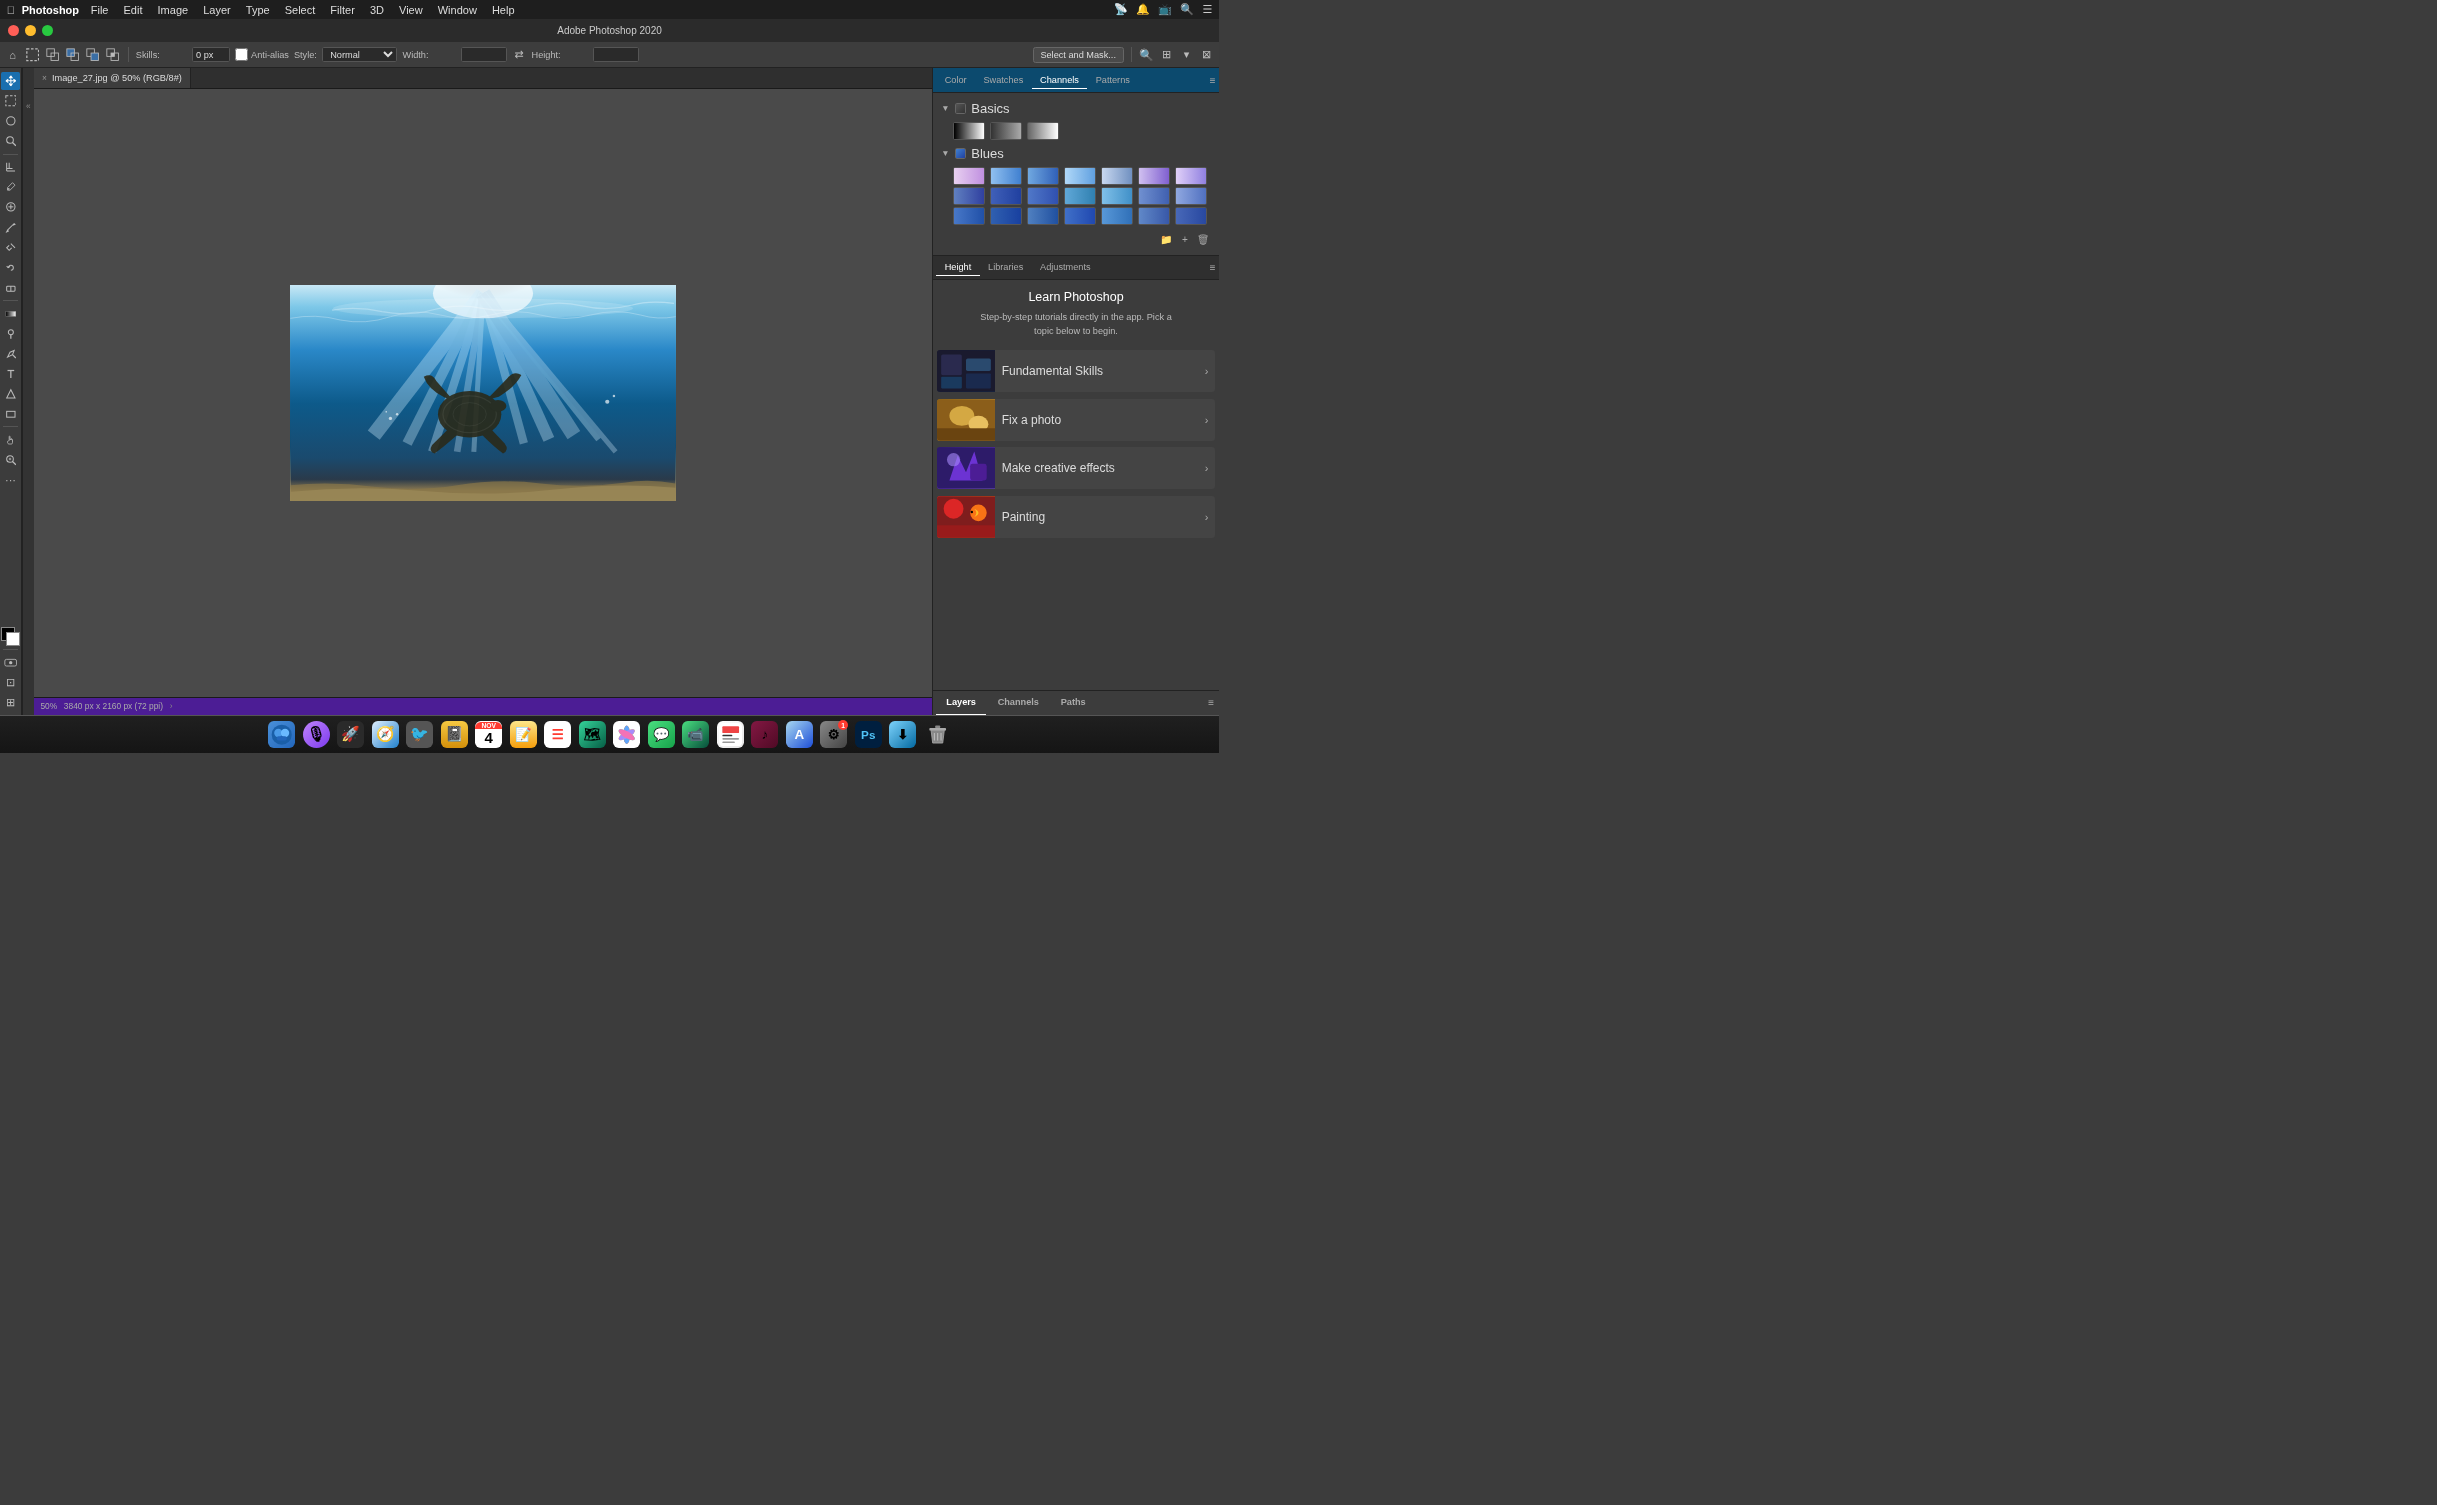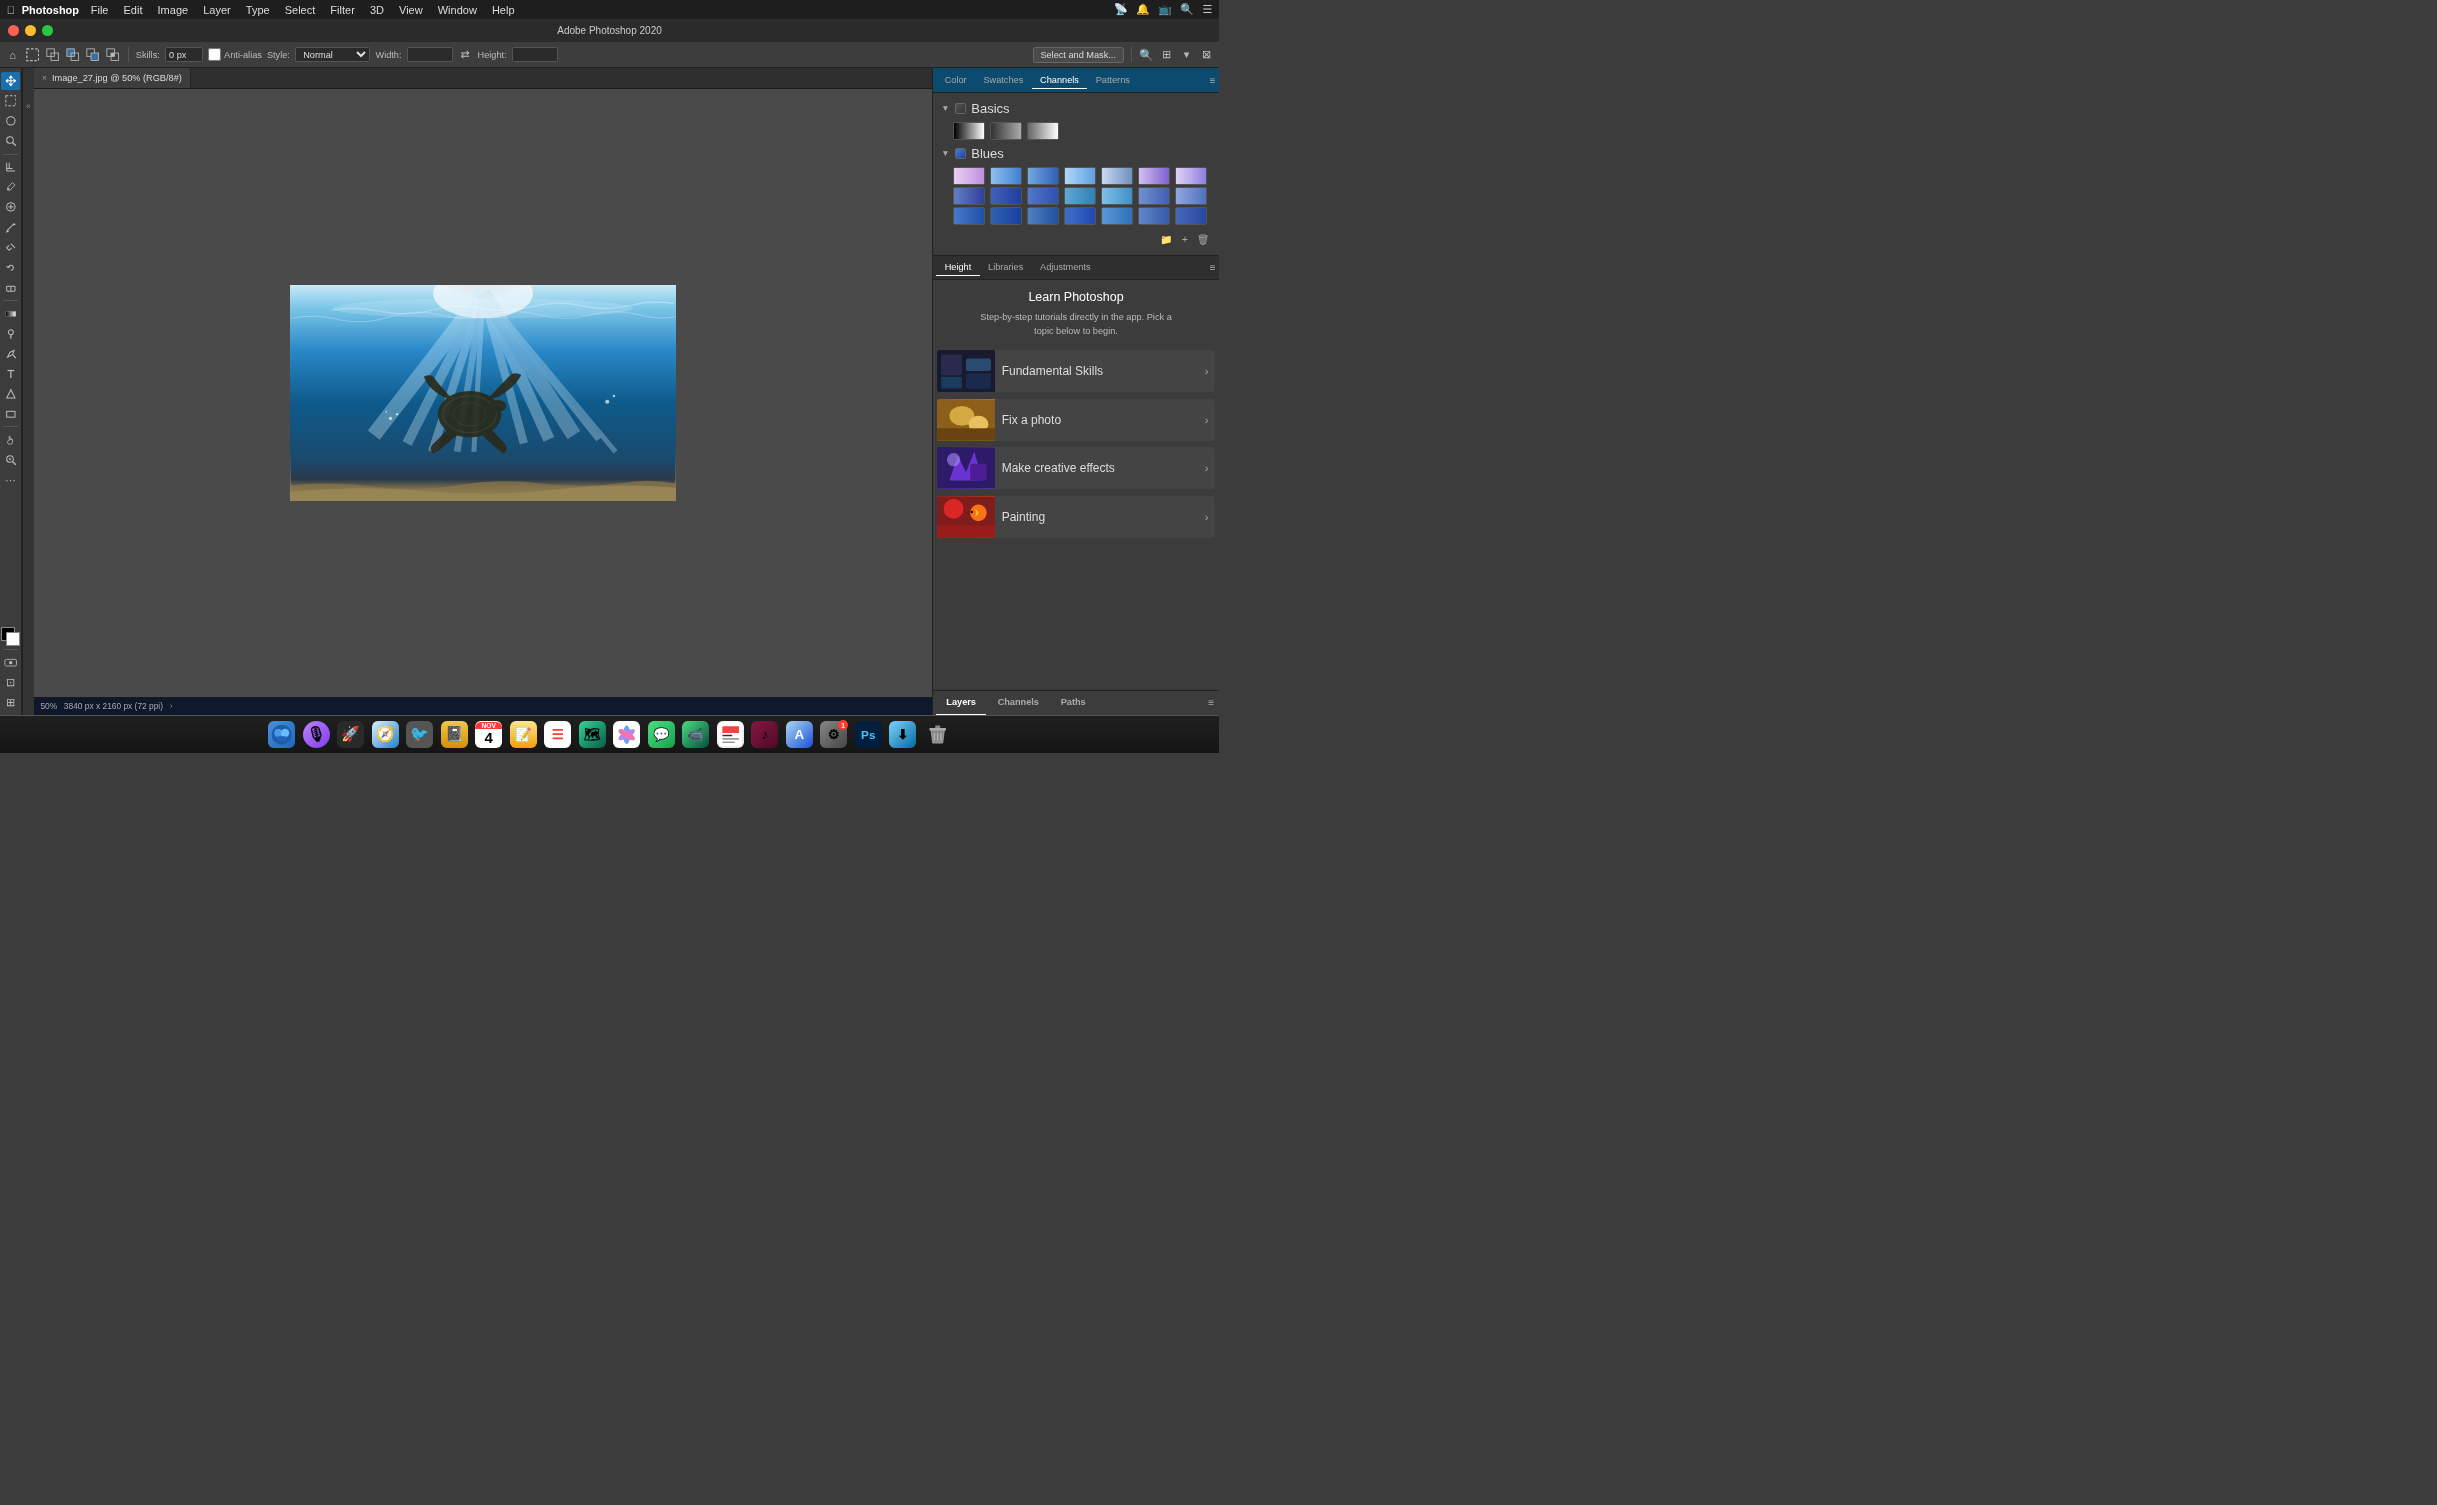--- a/index.html
+++ b/index.html
@@ -93,20 +93,21 @@
     .opt-label { font-size: 9.2px; color: #bbb; }
     .opt-input {
       background: #2a2a2a;
       border: 0.8px solid #555;
       color: #ddd;
       font-size: 9.2px;
       padding: 0.8px 3.3px;
       height: 15px;
       width: 42px;
       border-radius: 1.7px;
+      margin-left: 27px;
     }
     .opt-checkbox-label { font-size: 9.2px; color: #bbb; display: flex; align-items: center; gap: 3.3px; }
     .opt-select {
       background: #2a2a2a;
       border: 0.8px solid #555;
       color: #ddd;
       font-size: 9.2px;
       height: 15px;
       padding: 0 3.3px;
       border-radius: 1.7px;
@@ -204,21 +205,21 @@
     }
     #canvas-image {
       width: 386px;
       height: 216px;
       background: linear-gradient(180deg, #c8e8f5 0%, #4fa8d5 20%, #1a6090 50%, #0d4a6e 75%, #b8a878 90%, #c4b584 100%);
       position: relative;
       overflow: hidden;
     }
     #status-bar {
       height: 18.4px;
-      background: #0f172a;
+      background: #4c1d95;
       display: flex;
       align-items: center;
       padding: 0 6.7px;
       gap: 6.7px;
       border-top: 0.8px solid #1a1a1a;
     }
     .status-text { font-size: 8.4px; color: #aaa; }
     .status-arrow { font-size: 8.4px; color: #888; cursor: pointer; }
 
     

